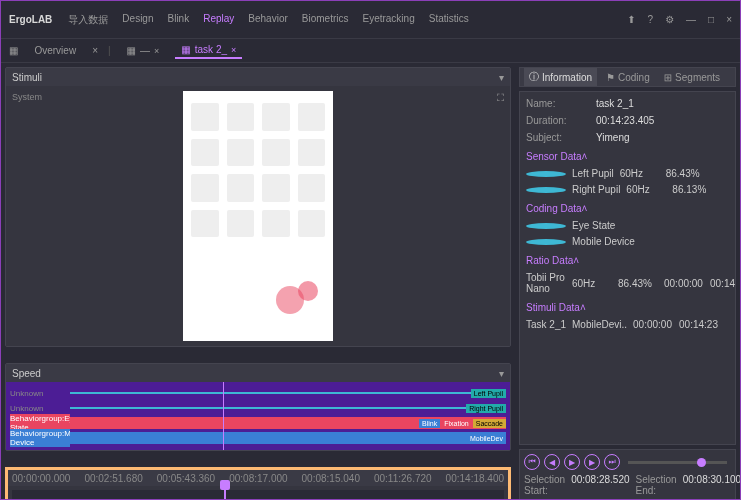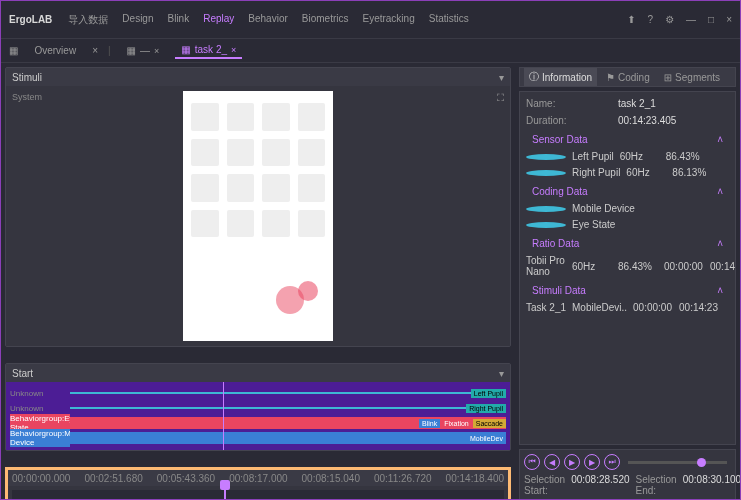--- a/index.html
+++ b/index.html
@@ -48,23 +48,23 @@
 .timeline-track .playhead{position:absolute;left:43%;top:-4px;bottom:-4px;width:2px;background:#c77dff}
 .timeline-track .playhead::before{content:'';position:absolute;top:-6px;left:-4px;width:10px;height:10px;background:#c77dff;border-radius:2px}
 .timeline-strip{height:6px;background:#44444f;margin:4px;position:relative}
 .timeline-strip .marker{position:absolute;left:43%;top:-2px;width:2px;height:10px;background:#c77dff}
 .right-pane{width:225px;padding:4px;display:flex;flex-direction:column;gap:4px}
 .info-tabs{height:20px;background:#3a3a45;display:flex;align-items:center;gap:4px;padding:0 4px;border:1px solid #44444f}
 .info-tab{display:flex;align-items:center;gap:3px;padding:2px 5px;cursor:pointer;color:#999;font-size:9px}
 .info-tab.active{background:#4a4a55;color:#ddd}
 .info-body{flex:1;background:#35353f;border:1px solid #44444f;padding:6px;overflow:auto}
 .info-row{display:flex;margin-bottom:6px;font-size:9px}
-.info-row .k{width:92px;color:#999}
+.info-row .k{width:70px;color:#999}
 .info-row .v{color:#ddd}
-.section-head{color:#c77dff;font-size:9px;margin:8px 6px 6px;display:flex;justify-content:space-between;cursor:pointer}
+.section-head{color:#c77dff;font-size:9px;margin:8px 0 6px;display:flex;justify-content:flex-start;cursor:pointer}
 .section-head .chev{color:#c77dff}
 .data-row{display:flex;align-items:center;gap:6px;font-size:9px;color:#ccc;margin-bottom:5px}
 .data-row .dot{width:6px;height:6px;border-radius:50%;background:#3eb8d4}
 .data-row span{min-width:40px}
 .playback{height:64px;background:#35353f;border:1px solid #44444f;padding:4px;display:flex;flex-direction:column;gap:4px}
 .pb-controls{display:flex;align-items:center;gap:4px}
 .pb-btn{width:16px;height:16px;border:1px solid #c77dff;border-radius:50%;display:flex;align-items:center;justify-content:center;color:#c77dff;cursor:pointer;font-size:8px}
 .pb-slider{flex:1;height:3px;background:#555;position:relative;margin:0 4px}
 .pb-slider .thumb{position:absolute;left:70%;top:-3px;width:9px;height:9px;background:#c77dff;border-radius:50%}
 .pb-info{font-size:8px;color:#999;display:flex;gap:6px}
@@ -137,21 +137,21 @@
               <div class="screen-item"></div>
           </div>
         </div>
         <div class="gaze-dot"></div>
         <div class="gaze-dot2"></div>
       </div>
     </div>
 
     <div class="panel chart">
       <div class="panel-header">
-        <span class="title">Start</span>
+        <span class="title">Speed</span>
         <span class="chevron">▾</span>
       </div>
       <div class="chart-body">
         <div class="chart-row">
             <div class="chart-label">Unknown</div>
             <div class="chart-track">
               <div class="track-line"></div>
             </div>
             <div class="chart-tag">Left Pupil</div>
           </div>
@@ -221,20 +221,24 @@
 
     <div class="info-body">
       <div class="info-row">
           <span class="k">Name:</span>
           <span class="v">task 2_1</span>
         </div>
       <div class="info-row">
           <span class="k">Duration:</span>
           <span class="v">00:14:23.405</span>
         </div>
+      <div class="info-row">
+          <span class="k">Subject:</span>
+          <span class="v">Yimeng</span>
+        </div>
 
       <div class="section-head">
           <span>Sensor Data</span>
           <span class="chev">˄</span>
         </div>
       <div class="data-row">
           <span class="dot"></span>
           <span>Left Pupil</span>
           <span>60Hz</span>
           <span>86.43%</span>
@@ -245,25 +249,25 @@
           <span>60Hz</span>
           <span>86.13%</span>
         </div>
 
       <div class="section-head">
           <span>Coding Data</span>
           <span class="chev">˄</span>
         </div>
       <div class="data-row">
           <span class="dot"></span>
-          <span>Mobile Device</span>
+          <span>Eye State</span>
         </div>
       <div class="data-row">
           <span class="dot"></span>
-          <span>Eye State</span>
+          <span>Mobile Device</span>
         </div>
 
       <div class="section-head">
           <span>Ratio Data</span>
           <span class="chev">˄</span>
         </div>
       <div class="data-row" style="font-size:8px">
           <span>Tobii Pro Nano</span>
           <span>60Hz</span>
           <span>86.43%</span>

